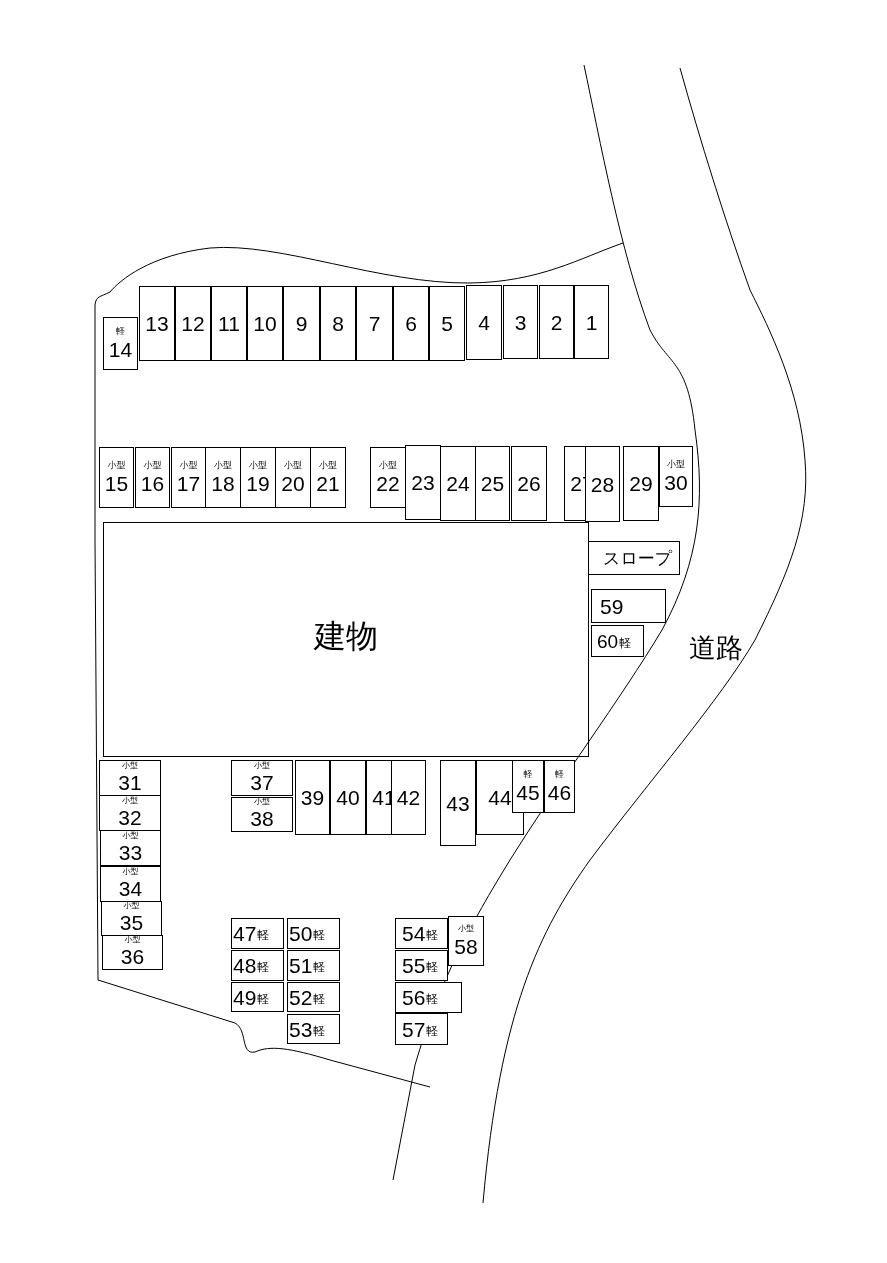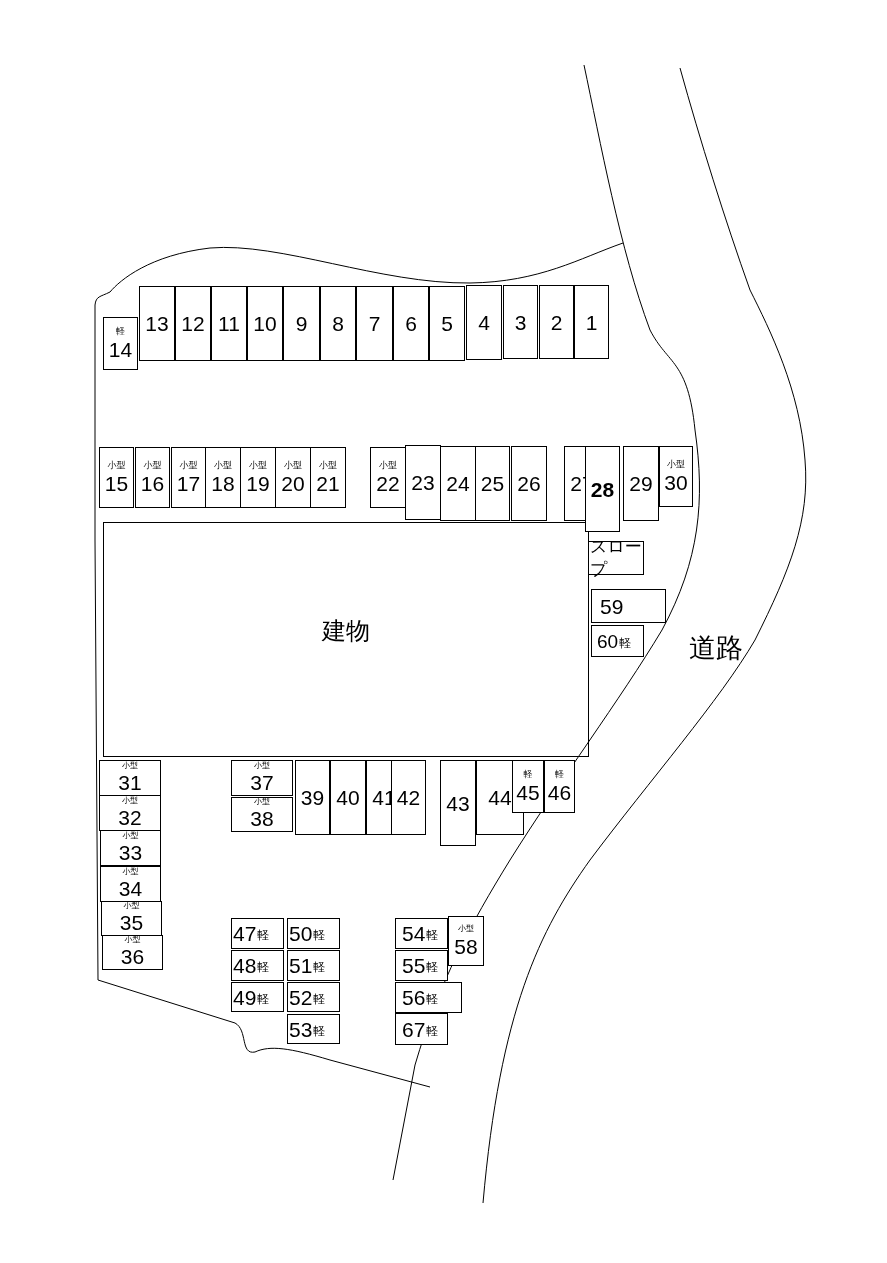--- a/index.html
+++ b/index.html
@@ -10,24 +10,24 @@
           display: flex; flex-direction: column; align-items: center; justify-content: center;
           line-height: 1; }
   .slot .num { font-family: "Liberation Sans", sans-serif; font-size: 21px; }
   .slot .tag { font-size: 9px; margin-bottom: 3px; }
   .slot.inline { flex-direction: row; justify-content: flex-start; padding-left: 1px; }
   .slot.inline .suffix { font-size: 12px; margin-left: 1px; margin-top: 3px; }
   .slot.stack { justify-content: flex-end; padding-bottom: 2px; }
   .slot.stack .tag { font-size: 8px; margin-bottom: 2px; }
   #building { position: absolute; left: 103px; top: 522px; width: 486px; height: 235px;
               box-sizing: border-box; border: 1.3px solid #000; }
-  #building-label { position: absolute; left: 0; right: 0; top: 92px; text-align: center; font-size: 24px; }
-  #slope { position: absolute; left: 588px; top: 541px; width: 56px; height: 34px; box-sizing: border-box;
+  #building-label { position: absolute; left: 0; right: 0; top: 92px; text-align: center; font-size: 32px; }
+  #slope { position: absolute; left: 588px; top: 541px; width: 92px; height: 34px; box-sizing: border-box;
            border: 1.3px solid #000; background: #fff; font-size: 17px; display: flex; align-items: center;
-           padding-left: 1px; }
+           padding-left: 14px; }
   #road-label { position: absolute; left: 689px; top: 630px; font-size: 27px; }
 </style>
 </head>
 <body>
 
 <svg id="boundary" viewBox="0 0 887 1263">
   <path fill="none" stroke="#000" stroke-width="1" d="M623,243 C580,258 540,282 470,283 C380,284 280,242 210,248 C150,255 120,280 110,292 C100,297 96,296 95,305 L95,540 L98,980 L235,1023 C248,1030 240,1055 255,1052 C270,1045 290,1048 330,1060 L430,1087"></path>
   <path fill="none" stroke="#000" stroke-width="1" d="M584,65 C600,140 620,250 650,330 C668,365 688,360 695,430 C705,500 700,560 662,630 C620,700 560,780 510,860 C470,925 440,980 415,1065 L393,1180"></path>
   <path fill="none" stroke="#000" stroke-width="1" d="M680,68 C700,140 725,220 750,290 C770,330 800,390 805,460 C810,520 790,570 755,640 C720,700 650,780 590,860 C540,930 500,1010 483,1203"></path>
 </svg>
@@ -124,21 +124,21 @@
   </div>
 <div class="slot" style="left:475px;top:446px;width:35px;height:75px;">
     <span class="num">25</span>
   </div>
 <div class="slot" style="left:511px;top:446px;width:36px;height:75px;">
     <span class="num">26</span>
   </div>
 <div class="slot" style="left:564px;top:446px;width:36px;height:75px;">
     <span class="num">27</span>
   </div>
-<div class="slot" style="left:585px;top:446px;width:35px;height:86px;font-weight:bold;">
+<div class="slot" style="left:585px;top:446px;width:35px;height:76px;">
     <span class="num">28</span>
   </div>
 <div class="slot" style="left:623px;top:446px;width:36px;height:75px;">
     <span class="num">29</span>
   </div>
 <div class="slot" style="left:659px;top:446px;width:34px;height:61px;">
     <span class="tag">小型</span>
     <span class="num">30</span>
   </div>
 
@@ -246,19 +246,19 @@
   </div>
 <div class="slot inline" style="left:395px;top:950px;width:53px;height:31px;padding-left:6px;">
     <span class="num">55</span>
     <span class="suffix">軽</span>
   </div>
 <div class="slot inline" style="left:395px;top:982px;width:67px;height:31px;padding-left:6px;">
     <span class="num">56</span>
     <span class="suffix">軽</span>
   </div>
 <div class="slot inline" style="left:395px;top:1013px;width:53px;height:32px;padding-left:6px;">
-    <span class="num">67</span>
+    <span class="num">57</span>
     <span class="suffix">軽</span>
   </div>
 <div class="slot" style="left:448px;top:916px;width:36px;height:50px;">
     <span class="tag" style="font-size:8px;">小型</span>
     <span class="num">58</span>
   </div>
 
 </body></html>

